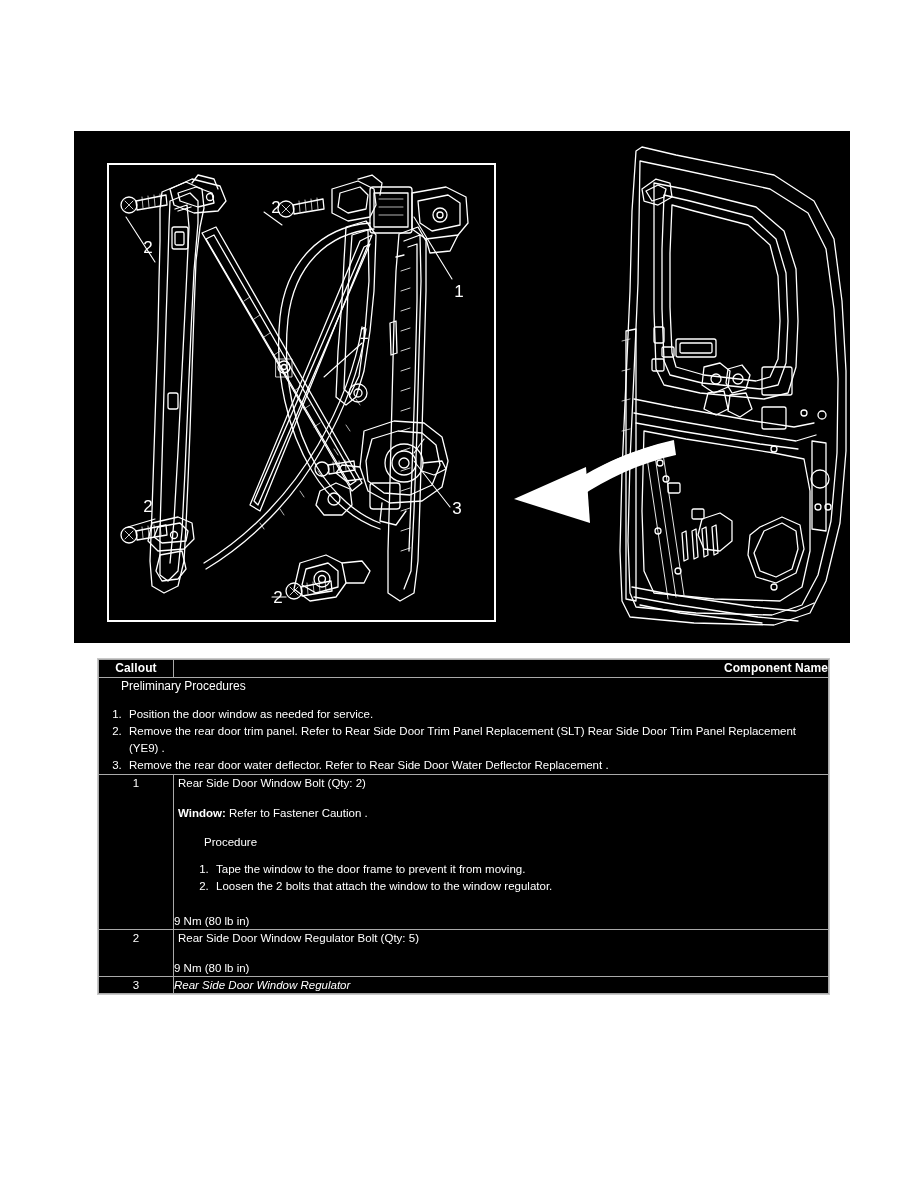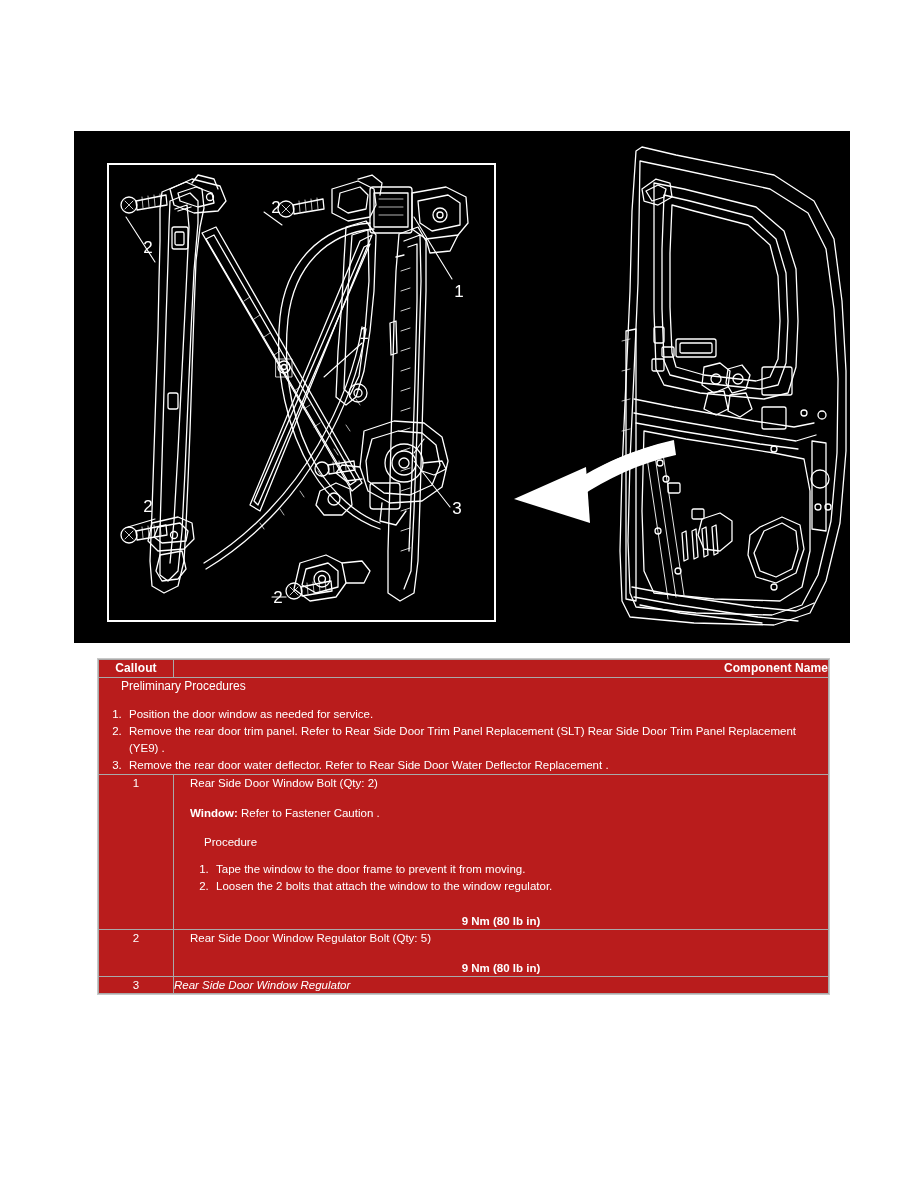--- a/index.html
+++ b/index.html
@@ -29,21 +29,21 @@
     width: 776px;
     height: 512px;
   }
 
   
   #parts-table {
     position: absolute;
     left: 97px;
     top: 658px;
     width: 733px;
-    background: #b91c1c;
+    background: #000000;
     border: 1px solid #c8c8c8;
     box-sizing: border-box;
     color: #ffffff;
   }
   #parts-table table {
     width: 100%;
     border-collapse: collapse;
     font-size: 11.5px;
     line-height: 1.42;
   }
@@ -78,21 +78,21 @@
     list-style-type: decimal;
   }
   ol.prelim-list > li {
     margin: 0 0 1px 0;
     padding-left: 4px;
   }
   .comp-cell {
     padding: 6px 8px 7px 8px;
   }
   .comp-line {
-    margin: 0 0 13px 16px;
+    margin: 0 0 13px 4px;
   }
   .comp-line:last-child {
     margin-bottom: 0;
   }
   .caution-label {
     font-weight: bold;
   }
   .proc-title {
     font-weight: normal;
     margin: 0 12px 11px 30px;
@@ -100,23 +100,22 @@
   ol.proc-list {
     margin: 0 0 19px 0;
     padding: 0 0 0 38px;
     list-style-type: decimal;
   }
   ol.proc-list > li {
     margin: 0;
     padding-left: 4px;
   }
   .torque {
-    font-weight: bold;
+    font-weight: normal;
     margin: 0;
-    text-align: center;
   }
   td.col-callout.mid {
     vertical-align: middle;
   }
   .simple-cell {
     padding: 4px 8px 5px 8px;
     font-style: italic;
   }
   td.col-callout.simple {
     vertical-align: middle;

